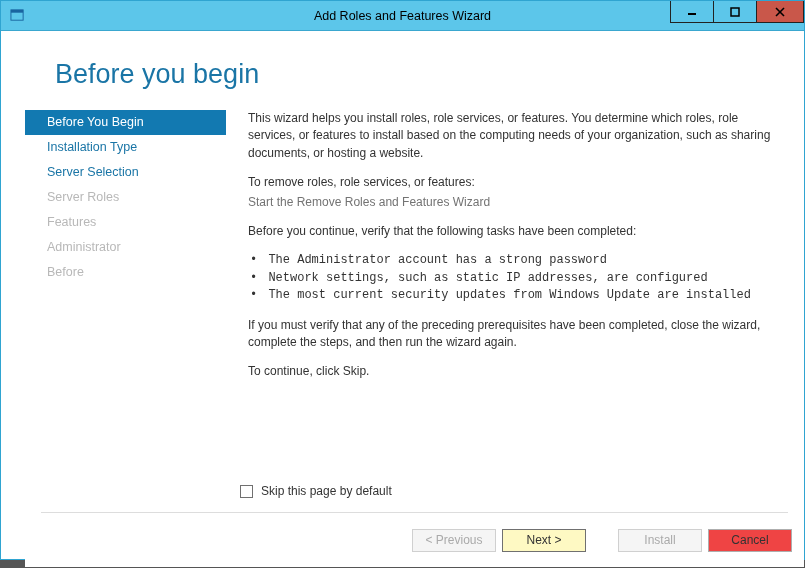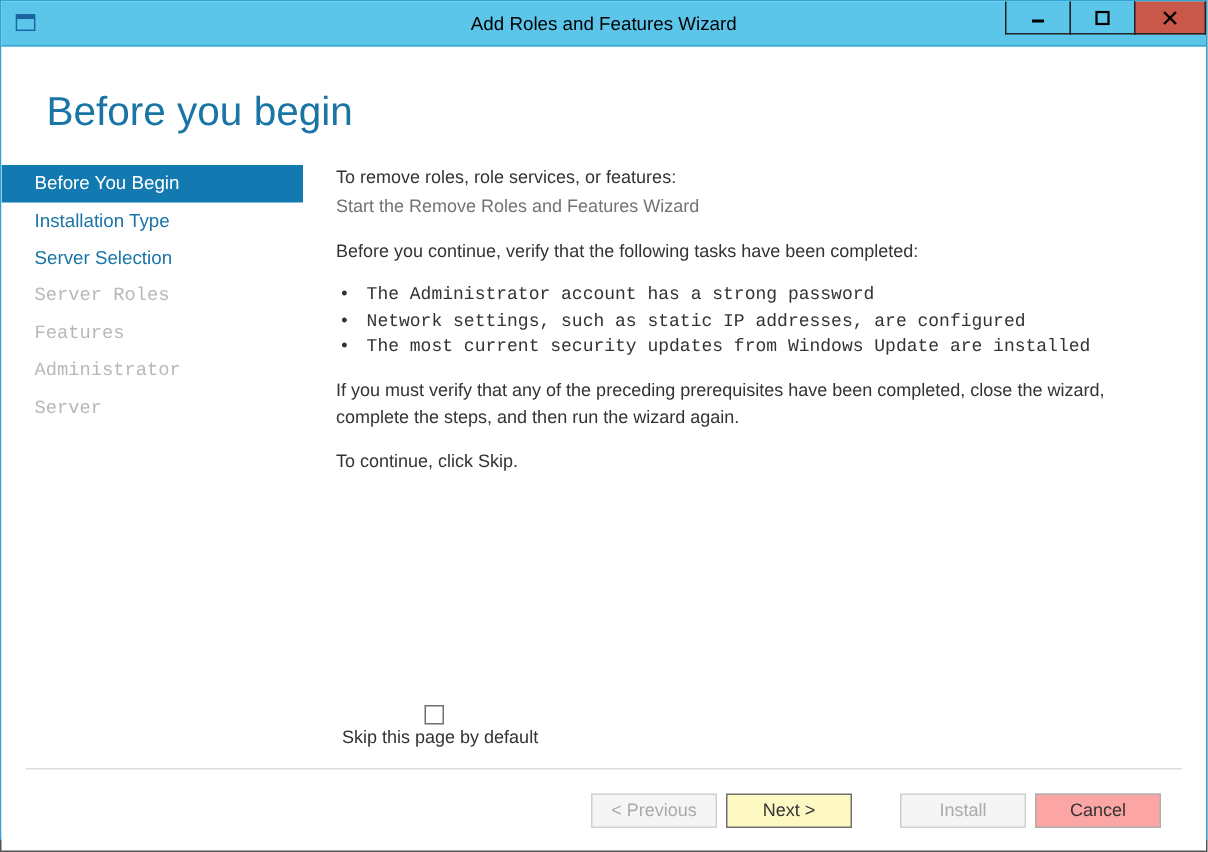--- a/index.html
+++ b/index.html
@@ -54,20 +54,21 @@
     font-size: 12px;
     margin-left: -1px;
   }
   .win-btn.close { background: #c9574a; color: #000; width: 48px; }
   .client {
     padding: 0;
     height: calc(568px - 32px);
     background: #fff;
     display: flex;
     flex-direction: column;
+    margin-left: 24px;
   }
   .header-row {
     display: flex;
     align-items: flex-start;
     padding: 28px 30px 10px 30px;
   }
   .page-title {
     font-size: 27px;
     font-weight: 300;
     color: #1a75a6;
@@ -103,62 +104,60 @@
     margin-right: -6px;
     cursor: pointer;
   }
   .nav-item.selected {
     background: #1279b1;
     color: #fff;
   }
   .nav-item.disabled {
     color: #b8b8b8;
     cursor: default;
-    font-family: Liberation Mono, monospace;
   }
   .content {
     flex: 1;
     padding: 6px 8px 0 28px;
     font-size: 12px;
     color: #333;
     line-height: 1.45;
     position: relative;
   }
   .content p { margin-bottom: 12px; }
   .content .link { color: #737373; cursor: pointer; }
   .content ul { list-style: none; margin: 2px 0 12px 0; padding-left: 2px; font-family: Liberation Mono, monospace; }
   .content ul li::before { content: "• "; color: #333; margin-right: 4px; }
   .skip-row {
     position: absolute;
     bottom: 12px;
-    left: 32px;
-    display: flex;
-    align-items: center;
-    font-size: 12px;
-    flex-direction: column;
+    left: 20px;
+    display: flex;
+    align-items: center;
+    font-size: 12px;
   }
   .skip-row .cb {
     width: 13px; height: 13px;
     border: 1px solid #707070;
     margin-right: 8px;
     background: #fff;
   }
   .separator { border-top: 1px solid #ddd; margin: 0 16px; }
   .footer {
     height: 54px;
     display: flex;
     align-items: center;
     justify-content: flex-end;
-    padding-right: 30px;
+    padding-right: 12px;
     gap: 6px;
   }
   .btn {
     min-width: 84px;
     height: 23px;
-    background: #fca5a5;
+    background: #ef4444;
     border: 1px solid #aeaeae;
     font-size: 12px;
     color: #333;
     padding: 0 10px;
     cursor: pointer;
   }
   .btn.primary {
     border: 1px solid #707070;
     background: #fef9c3;
   }
@@ -209,24 +208,25 @@
     </div>
 
     <div class="body-row">
       <div class="sidebar">
         <div class="nav-item selected">Before You Begin</div>
         <div class="nav-item">Installation Type</div>
         <div class="nav-item">Server Selection</div>
         <div class="nav-item disabled">Server Roles</div>
         <div class="nav-item disabled">Features</div>
         <div class="nav-item disabled">Administrator</div>
-        <div class="nav-item disabled">Server</div>
+        <div class="nav-item disabled">Before</div>
       </div>
 
       <div class="content">
+        <p>This wizard helps you install roles, role services, or features. You determine which roles, role services, or features to install based on the computing needs of your organization, such as sharing documents, or hosting a website.</p>
         <p style="margin-bottom:2px">To remove roles, role services, or features:</p>
         <p><span class="link">Start the Remove Roles and Features Wizard</span></p>
         <p>Before you continue, verify that the following tasks have been completed:</p>
         <ul>
           <li>The Administrator account has a strong password</li>
           <li>Network settings, such as static IP addresses, are configured</li>
           <li>The most current security updates from Windows Update are installed</li>
         </ul>
         <p>If you must verify that any of the preceding prerequisites have been completed, close the wizard, complete the steps, and then run the wizard again.</p>
         <p>To continue, click Skip.</p>

